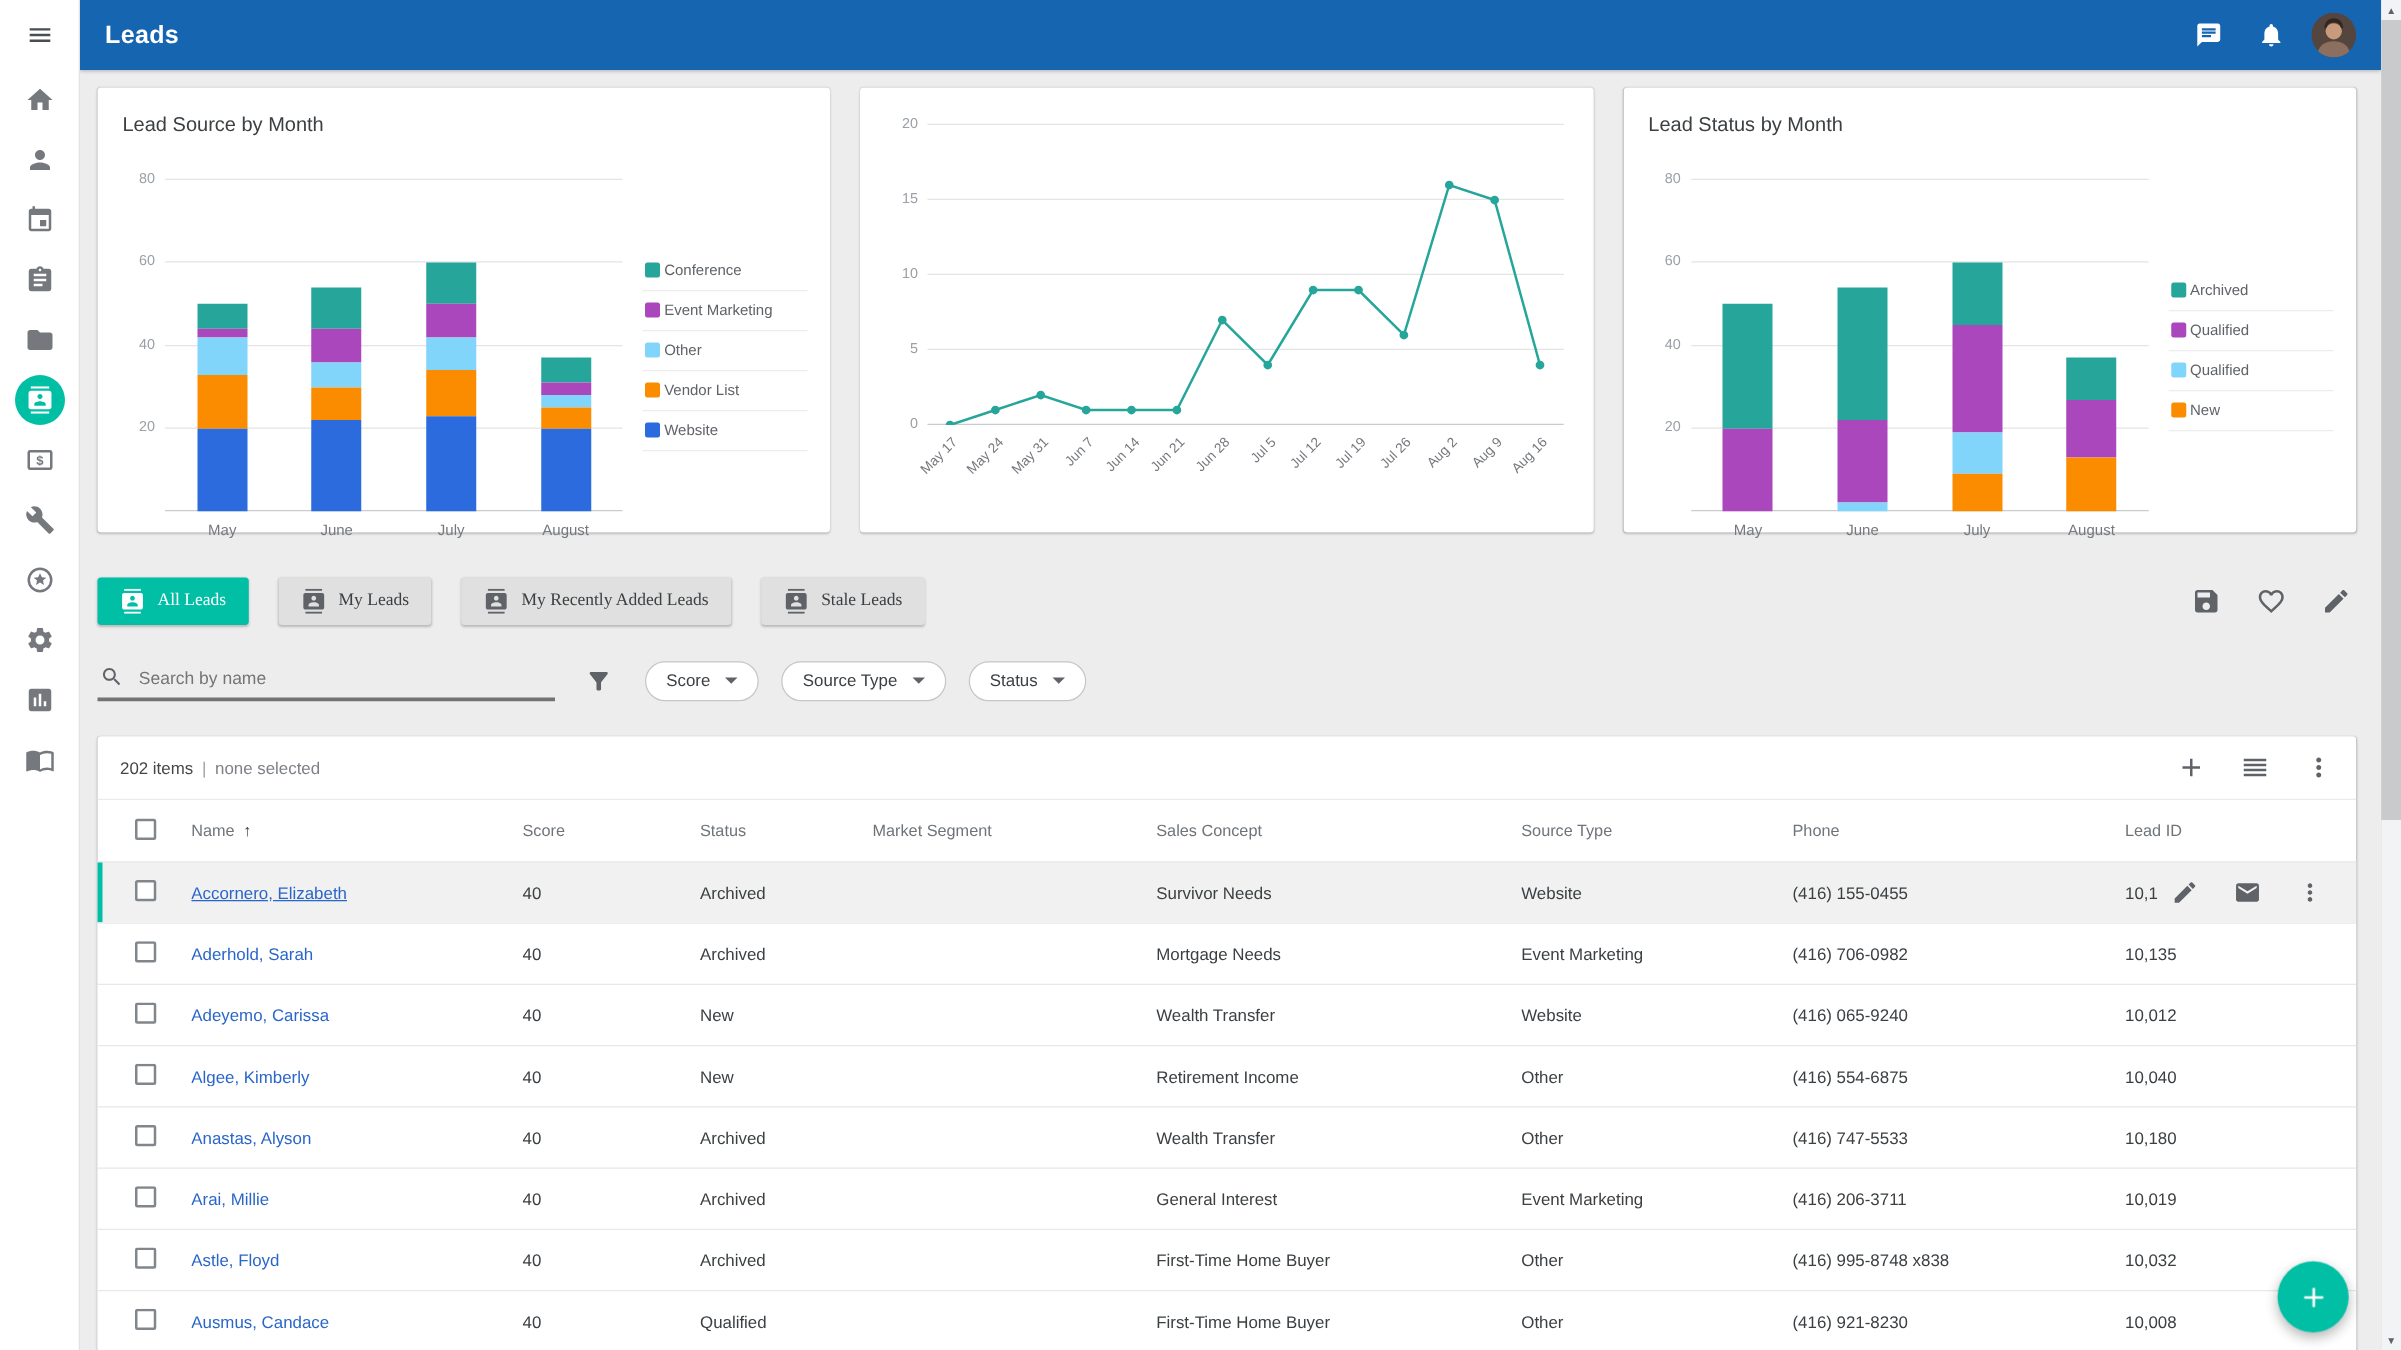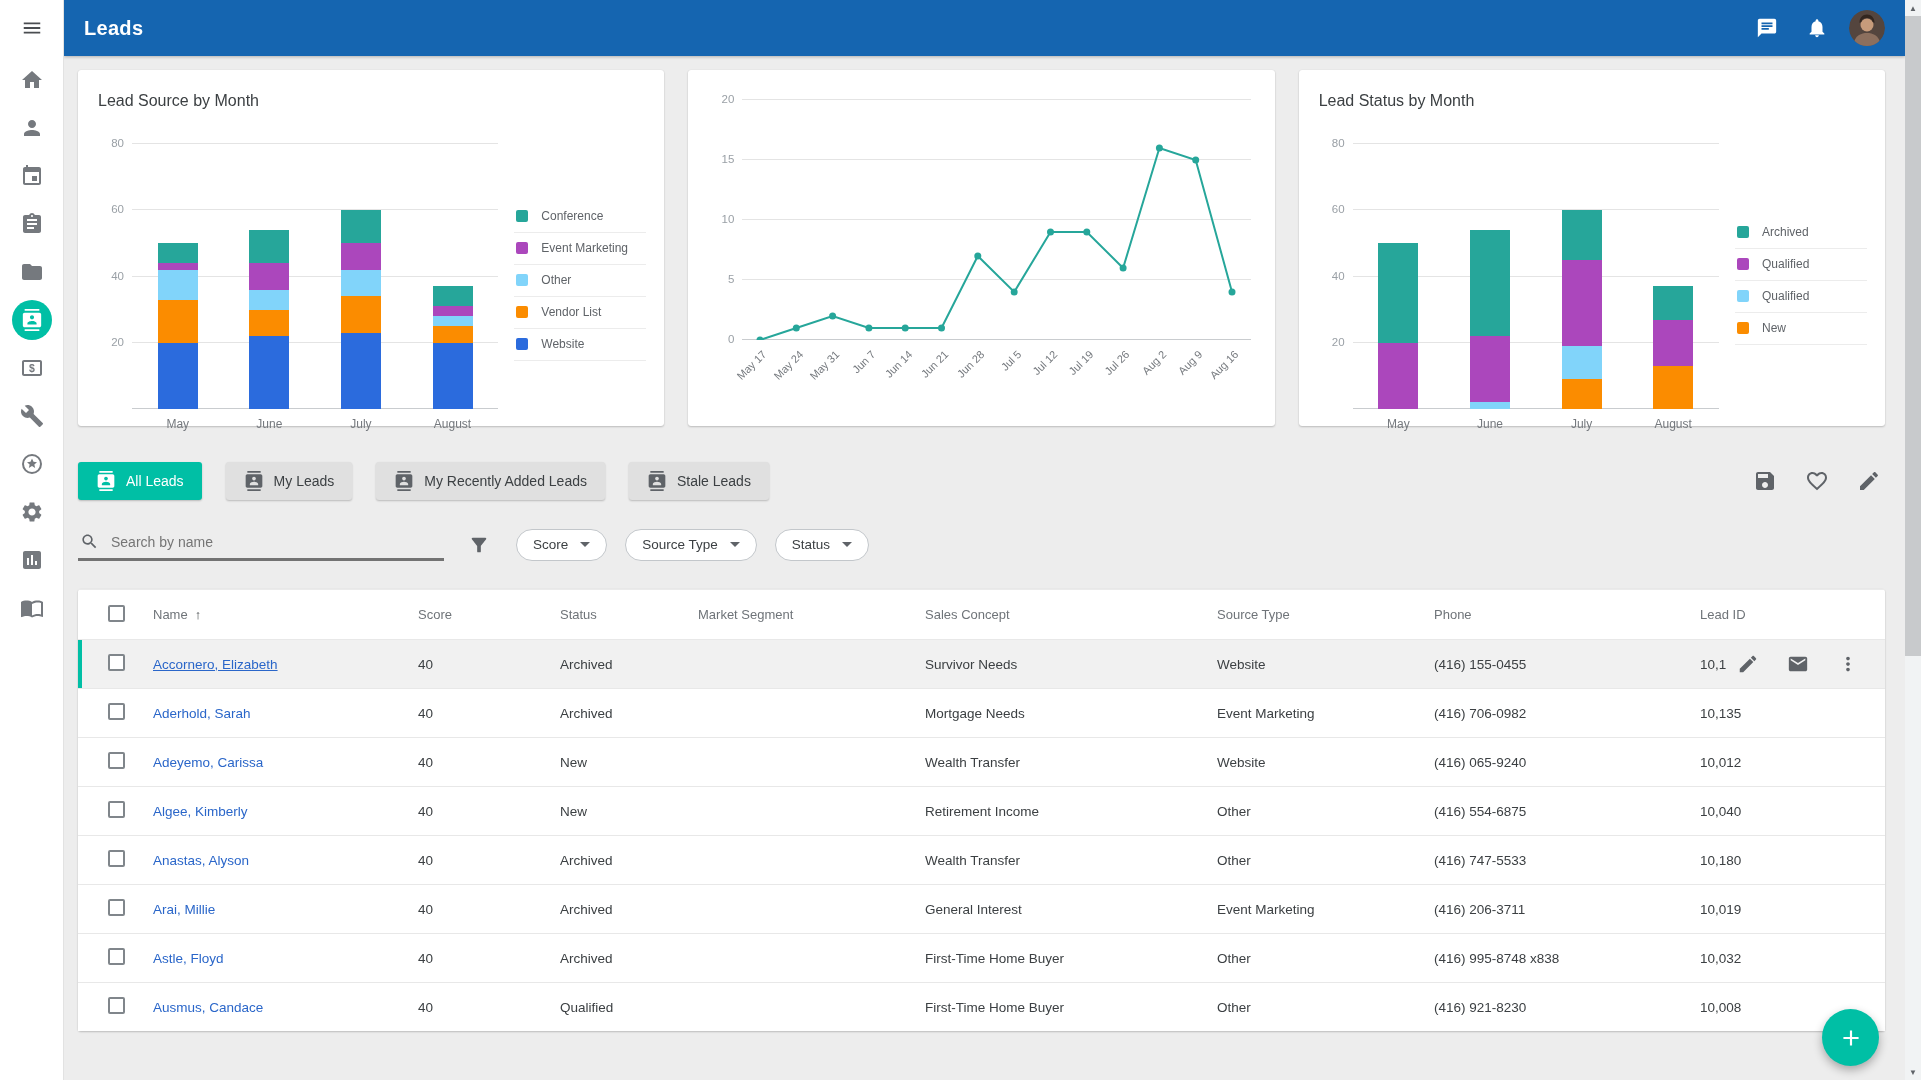--- a/index.html
+++ b/index.html
@@ -37,27 +37,27 @@
   .ytick{position:absolute;left:-36px;top:-6px;width:28px;text-align:right;font-size:11.5px;color:#9aa0a6;}
   .bars{position:absolute;left:0;right:0;top:0;bottom:0;display:flex;justify-content:space-around;align-items:flex-end;}
   .bar{width:40px;height:100%;display:flex;flex-direction:column-reverse;}
   .seg{width:100%;}
   .xlabels{display:flex;justify-content:space-around;margin:8px 6px 0 36px;font-size:12px;color:#75797e;}
   .xlabels span{width:70px;text-align:center;}
   .xlabels-rot{position:relative;height:54px;margin-left:36px;}
   .xlabels-rot span{position:absolute;top:8px;width:84px;text-align:right;font-size:11px;color:#75797e;transform:rotate(-45deg);transform-origin:100% 0;}
   .linesvg{position:absolute;left:0;top:0;}
   .legend{width:132px;margin-left:10px;align-self:center;}
-  .legend-item{display:flex;align-items:center;gap:13px;padding:8px 2px 9px;border-bottom:1px solid #ececec;font-size:12px;color:#5f6368;}
+  .legend-item{display:flex;align-items:center;gap:3px;padding:8px 2px 9px;border-bottom:1px solid #ececec;font-size:12px;color:#5f6368;}
   .sw{width:12px;height:12px;border-radius:2px;flex:none;}
 
   
   .views-row{margin-top:36px;display:flex;align-items:center;}
   .tabs{display:flex;gap:24px;}
-  .tab-btn{height:38px;padding:0 18px;display:inline-flex;align-items:center;gap:10px;background:#e0e0e0;color:#3c4043;font-size:14px;border:none;border-radius:3px;box-shadow:0 1px 2px rgba(0,0,0,.22);cursor:pointer;font-family:Liberation Sans, sans-serif;}
+  .tab-btn{height:38px;padding:0 18px;display:inline-flex;align-items:center;gap:10px;background:#e0e0e0;color:#3c4043;font-size:14px;border:none;border-radius:3px;box-shadow:0 1px 2px rgba(0,0,0,.22);cursor:pointer;font-family:Liberation Serif, serif;}
   .tab-btn svg{color:#5f6368;}
   .tab-btn.active{background:var(--accent);color:#fff;}
   .tab-btn.active svg{color:#fff;}
   .view-actions{margin-left:auto;display:flex;align-items:center;gap:28px;color:#5f6368;padding-right:4px;}
   .iconbtn-sm{cursor:pointer;display:flex;color:#5f6368;}
 
   
   .filter-row{margin-top:28px;display:flex;align-items:center;}
   .search{width:366px;display:flex;align-items:center;gap:10px;border-bottom:3px solid #737373;padding:4px 2px 7px;color:#5f6368;}
   .search input{border:none;outline:none;background:transparent;font-size:14px;font-family:inherit;color:#3c4043;width:100%;}
@@ -487,20 +487,42 @@
           <span class="caret"></span>
         </button>
         <button class="chip">
           <span>Status</span>
           <span class="caret"></span>
         </button>
       </div>
   </div>
 
   <section class="card table-card">
+    <div class="table-head">
+      <div class="items-summary">
+        <span>202 items</span><span class="sep">|</span><span class="muted">none selected</span>
+      </div>
+      <div class="table-head-actions" id="table-head-actions">
+          <span class="iconbtn-sm">
+            <svg viewBox="0 0 24 24" width="24" height="24">
+              <path fill="currentColor" d="M19 13h-6v6h-2v-6H5v-2h6V5h2v6h6v2z"></path>
+            </svg>
+          </span>
+          <span class="iconbtn-sm">
+            <svg viewBox="0 0 24 24" width="24" height="24">
+              <path fill="currentColor" d="M3 15h18v-2H3v2zm0 4h18v-2H3v2zm0-8h18v-2H3v2zm0-6v2h18V5H3z"></path>
+            </svg>
+          </span>
+          <span class="iconbtn-sm">
+            <svg viewBox="0 0 24 24" width="24" height="24">
+              <path fill="currentColor" d="M12 8c1.1 0 2-.9 2-2s-.9-2-2-2-2 .9-2 2 .9 2 2 2zm0 2c-1.1 0-2 .9-2 2s.9 2 2 2 2-.9 2-2-.9-2-2-2zm0 6c-1.1 0-2 .9-2 2s.9 2 2 2 2-.9 2-2-.9-2-2-2z"></path>
+            </svg>
+          </span>
+        </div>
+    </div>
     <div class="colhead" id="colhead">
         <div class="cell-check"><span class="cb"></span></div>
         <div class="colcell">Name<span class="sort">↑</span></div>
         <div class="colcell">Score</div>
         <div class="colcell">Status</div>
         <div class="colcell">Market Segment</div>
         <div class="colcell">Sales Concept</div>
         <div class="colcell">Source Type</div>
         <div class="colcell">Phone</div>
         <div class="colcell">Lead ID</div>

